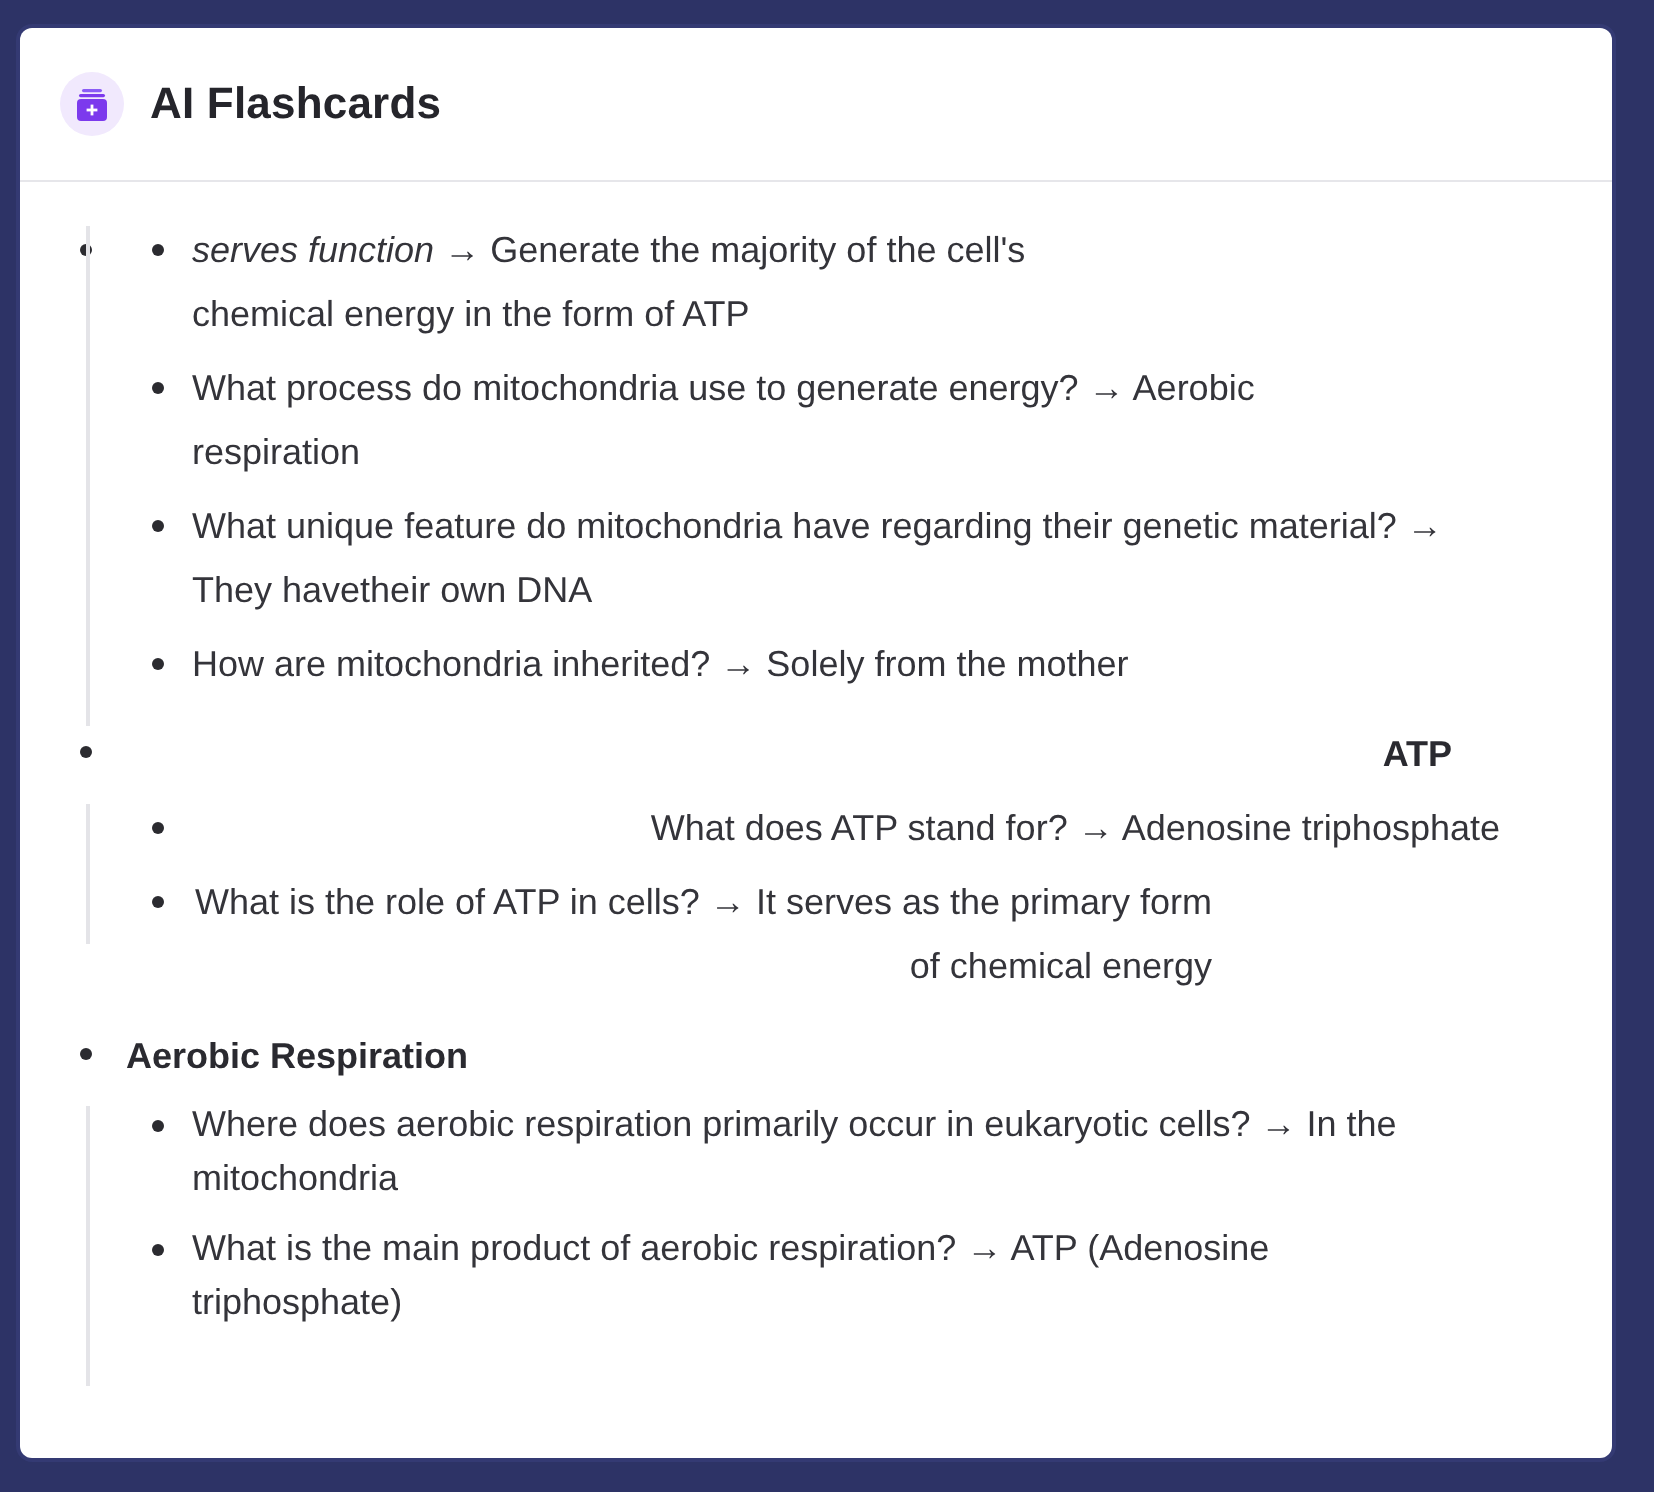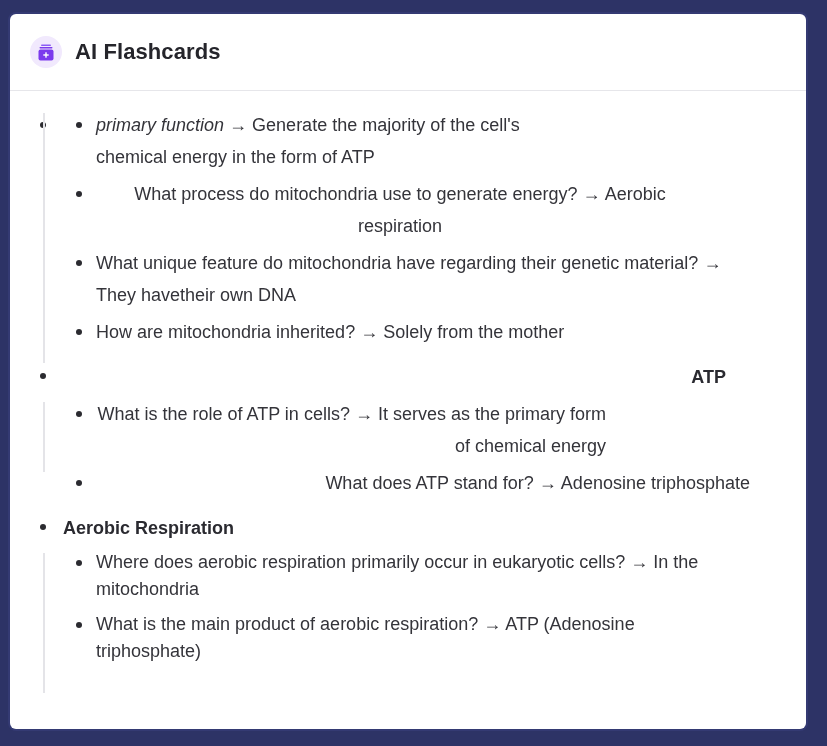--- a/index.html
+++ b/index.html
@@ -71,25 +71,25 @@
   </div>
 
   <div class="content">
 
     <div class="topic">
       <span class="topic-bullet"></span>
       <div class="sublist" style="margin-top:4px;">
         <div class="guide" style="height:250px; top:4px;"></div>
         <div class="q" style="padding-right:230px;">
           <span class="q-bullet"></span>
-          <em>primary function</em>
+          <em>serves function</em>
           <span>→</span>
           <span>Generate the majority of the cell's chemical energy in the form of ATP</span>
         </div>
-        <div class="q" style="padding-right:102px;text-align:center;">
+        <div class="q" style="padding-right:102px;">
           <span class="q-bullet"></span>
           <span>What process do mitochondria use to generate energy?</span>
           <span>→</span>
           <span>Aerobic respiration</span>
         </div>
         <div class="q" style="">
           <span class="q-bullet"></span>
           <span>What unique feature do mitochondria have regarding their genetic material?</span>
           <span>→</span>
           <span>They havetheir own DNA</span>
@@ -103,31 +103,31 @@
       </div>
     </div>
 
     <div class="topic" style="margin-top:12px;text-align:right;">
       <span class="topic-bullet"></span>
       <div class="topic-head">
         <span class="topic-term">ATP</span>
       </div>
       <div class="sublist" style="margin-top:4px;">
         <div class="guide" style="height:70px; top:4px;"></div>
+        <div class="q">
+          <span class="q-bullet"></span>
+          <span>What does ATP stand for?</span>
+          <span>→</span>
+          <span>Adenosine triphosphate</span>
+        </div>
         <div class="q" style="padding-right:200px;">
           <span class="q-bullet"></span>
           <span>What is the role of ATP in cells?</span>
           <span>→</span>
           <span>It serves as the primary form of chemical energy</span>
-        </div>
-        <div class="q">
-          <span class="q-bullet"></span>
-          <span>What does ATP stand for?</span>
-          <span>→</span>
-          <span>Adenosine triphosphate</span>
         </div>
       </div>
     </div>
 
     <div class="topic" style="margin-top:12px;">
       <span class="topic-bullet"></span>
       <div class="topic-head">
         <span class="topic-term">Aerobic Respiration</span>
       </div>
       <div class="sublist" style="margin-top:4px;">

